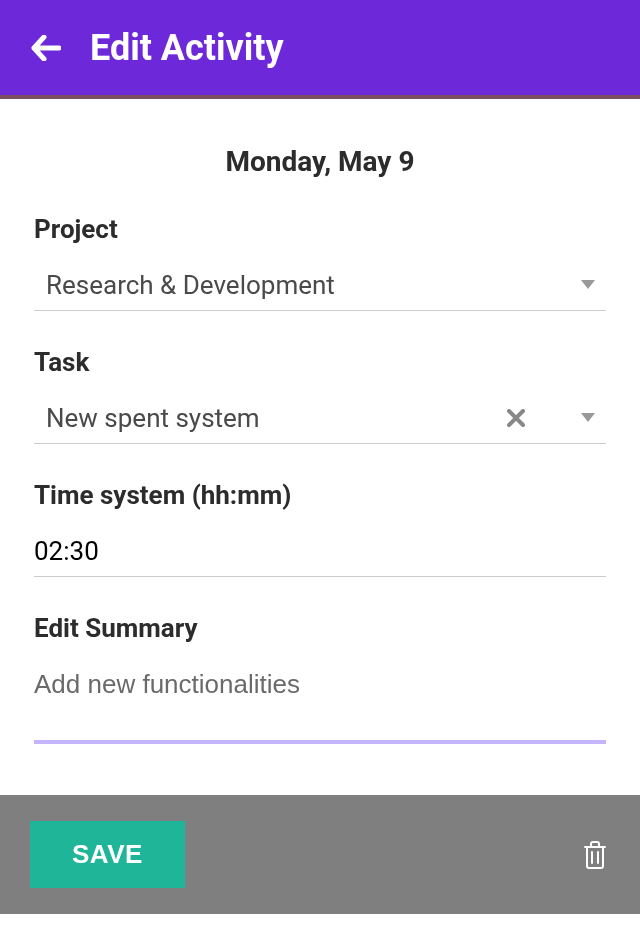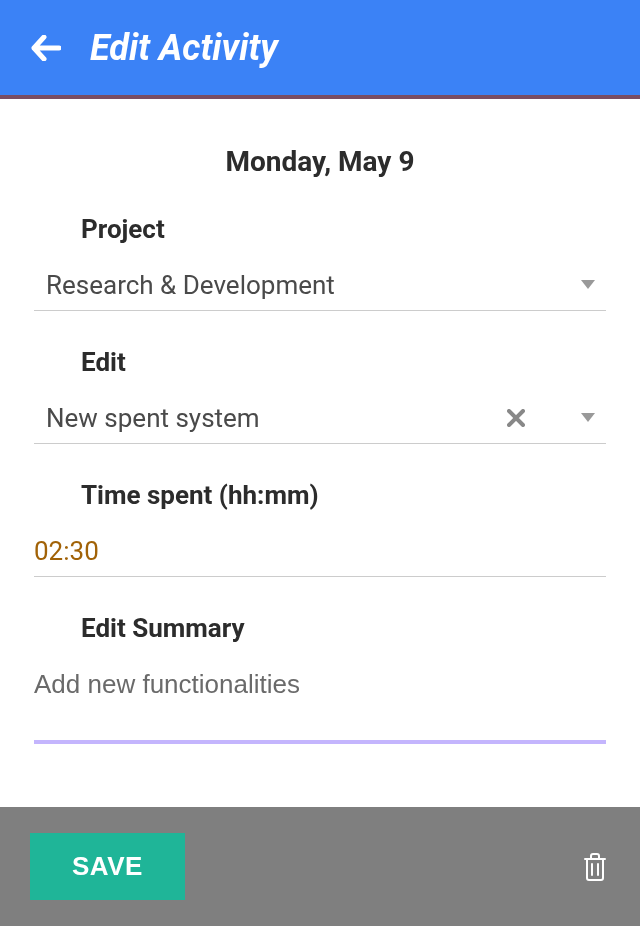--- a/index.html
+++ b/index.html
@@ -9,27 +9,26 @@
     }
     body {
       font-family: -apple-system, BlinkMacSystemFont, "Segoe UI", Roboto, "Helvetica Neue", Arial, sans-serif;
       width: 640px;
       height: 930px;
       background: #ffffff;
       position: relative;
       overflow: hidden;
     }
     .header {
-      background: #3b82f6;
+      background: #6d28d9;
       height: 99px;
       display: flex;
       align-items: center;
       padding: 0 28px;
       border-bottom: 4px solid #7a4d62;
-      font-style: italic;
     }
     .back-icon {
       width: 36px;
       height: 36px;
       display: flex;
       align-items: center;
       justify-content: center;
       cursor: pointer;
     }
     .header-title {
@@ -50,21 +49,20 @@
     }
     .field-group {
       margin-bottom: 36px;
     }
     .field-label {
       font-size: 26px;
       font-weight: 700;
       color: #2c2c2c;
       margin-bottom: 20px;
       display: block;
-      margin-left: 47px;
     }
     .select-field {
       display: flex;
       align-items: center;
       border-bottom: 1px solid #cccccc;
       padding: 6px 8px 10px 12px;
       gap: 32px;
     }
     .select-value {
       flex: 1;
@@ -87,39 +85,39 @@
       display: flex;
       align-items: center;
       justify-content: center;
       cursor: pointer;
     }
     .text-input {
       width: 100%;
       border: none;
       border-bottom: 1px solid #cccccc;
       font-size: 26px;
-      color: #a16207;
+      color: #000000;
       padding: 6px 0 10px 0;
       font-family: inherit;
       outline: none;
     }
     .textarea-input {
       width: 100%;
       border: none;
       border-bottom: 4px solid #c4b5fd;
       font-size: 26px;
       color: #6a6a6a;
       padding: 6px 0 40px 0;
       font-family: Liberation Sans, sans-serif;
       outline: none;
       resize: none;
     }
     .footer {
       position: absolute;
-      bottom: 4px;
+      bottom: 16px;
       left: 0;
       right: 0;
       height: 119px;
       background: #7f7f7f;
       display: flex;
       align-items: center;
       padding: 0 30px;
     }
     .save-button {
       background: #1fb598;
@@ -173,38 +171,38 @@
       <span class="select-value">Research &amp; Development</span>
       <span class="dropdown-icon">
         <svg width="14" height="10" viewBox="0 0 14 10">
           <path d="M0 0 L14 0 L7 9 Z" fill="#999999"></path>
         </svg>
       </span>
     </div>
   </div>
 
   <div class="field-group">
-    <label class="field-label">Edit</label>
+    <label class="field-label">Task</label>
     <div class="select-field">
       <span class="select-value">New spent system</span>
       <span class="clear-icon">
         <svg width="18" height="18" viewBox="0 0 18 18">
           <path d="M2 2 L16 16 M16 2 L2 16" stroke="#888888" stroke-width="4" stroke-linecap="round"></path>
         </svg>
       </span>
       <span class="dropdown-icon">
         <svg width="14" height="10" viewBox="0 0 14 10">
           <path d="M0 0 L14 0 L7 9 Z" fill="#999999"></path>
         </svg>
       </span>
     </div>
   </div>
 
   <div class="field-group">
-    <label class="field-label">Time spent (hh:mm)</label>
+    <label class="field-label">Time system (hh:mm)</label>
     <input type="text" class="text-input" value="02:30" style="">
   </div>
 
   <div class="field-group">
     <label class="field-label">Edit Summary</label>
     <div class="textarea-input" contenteditable="true" style="">Add new functionalities</div>
   </div>
 </div>
 
 <div class="footer">

